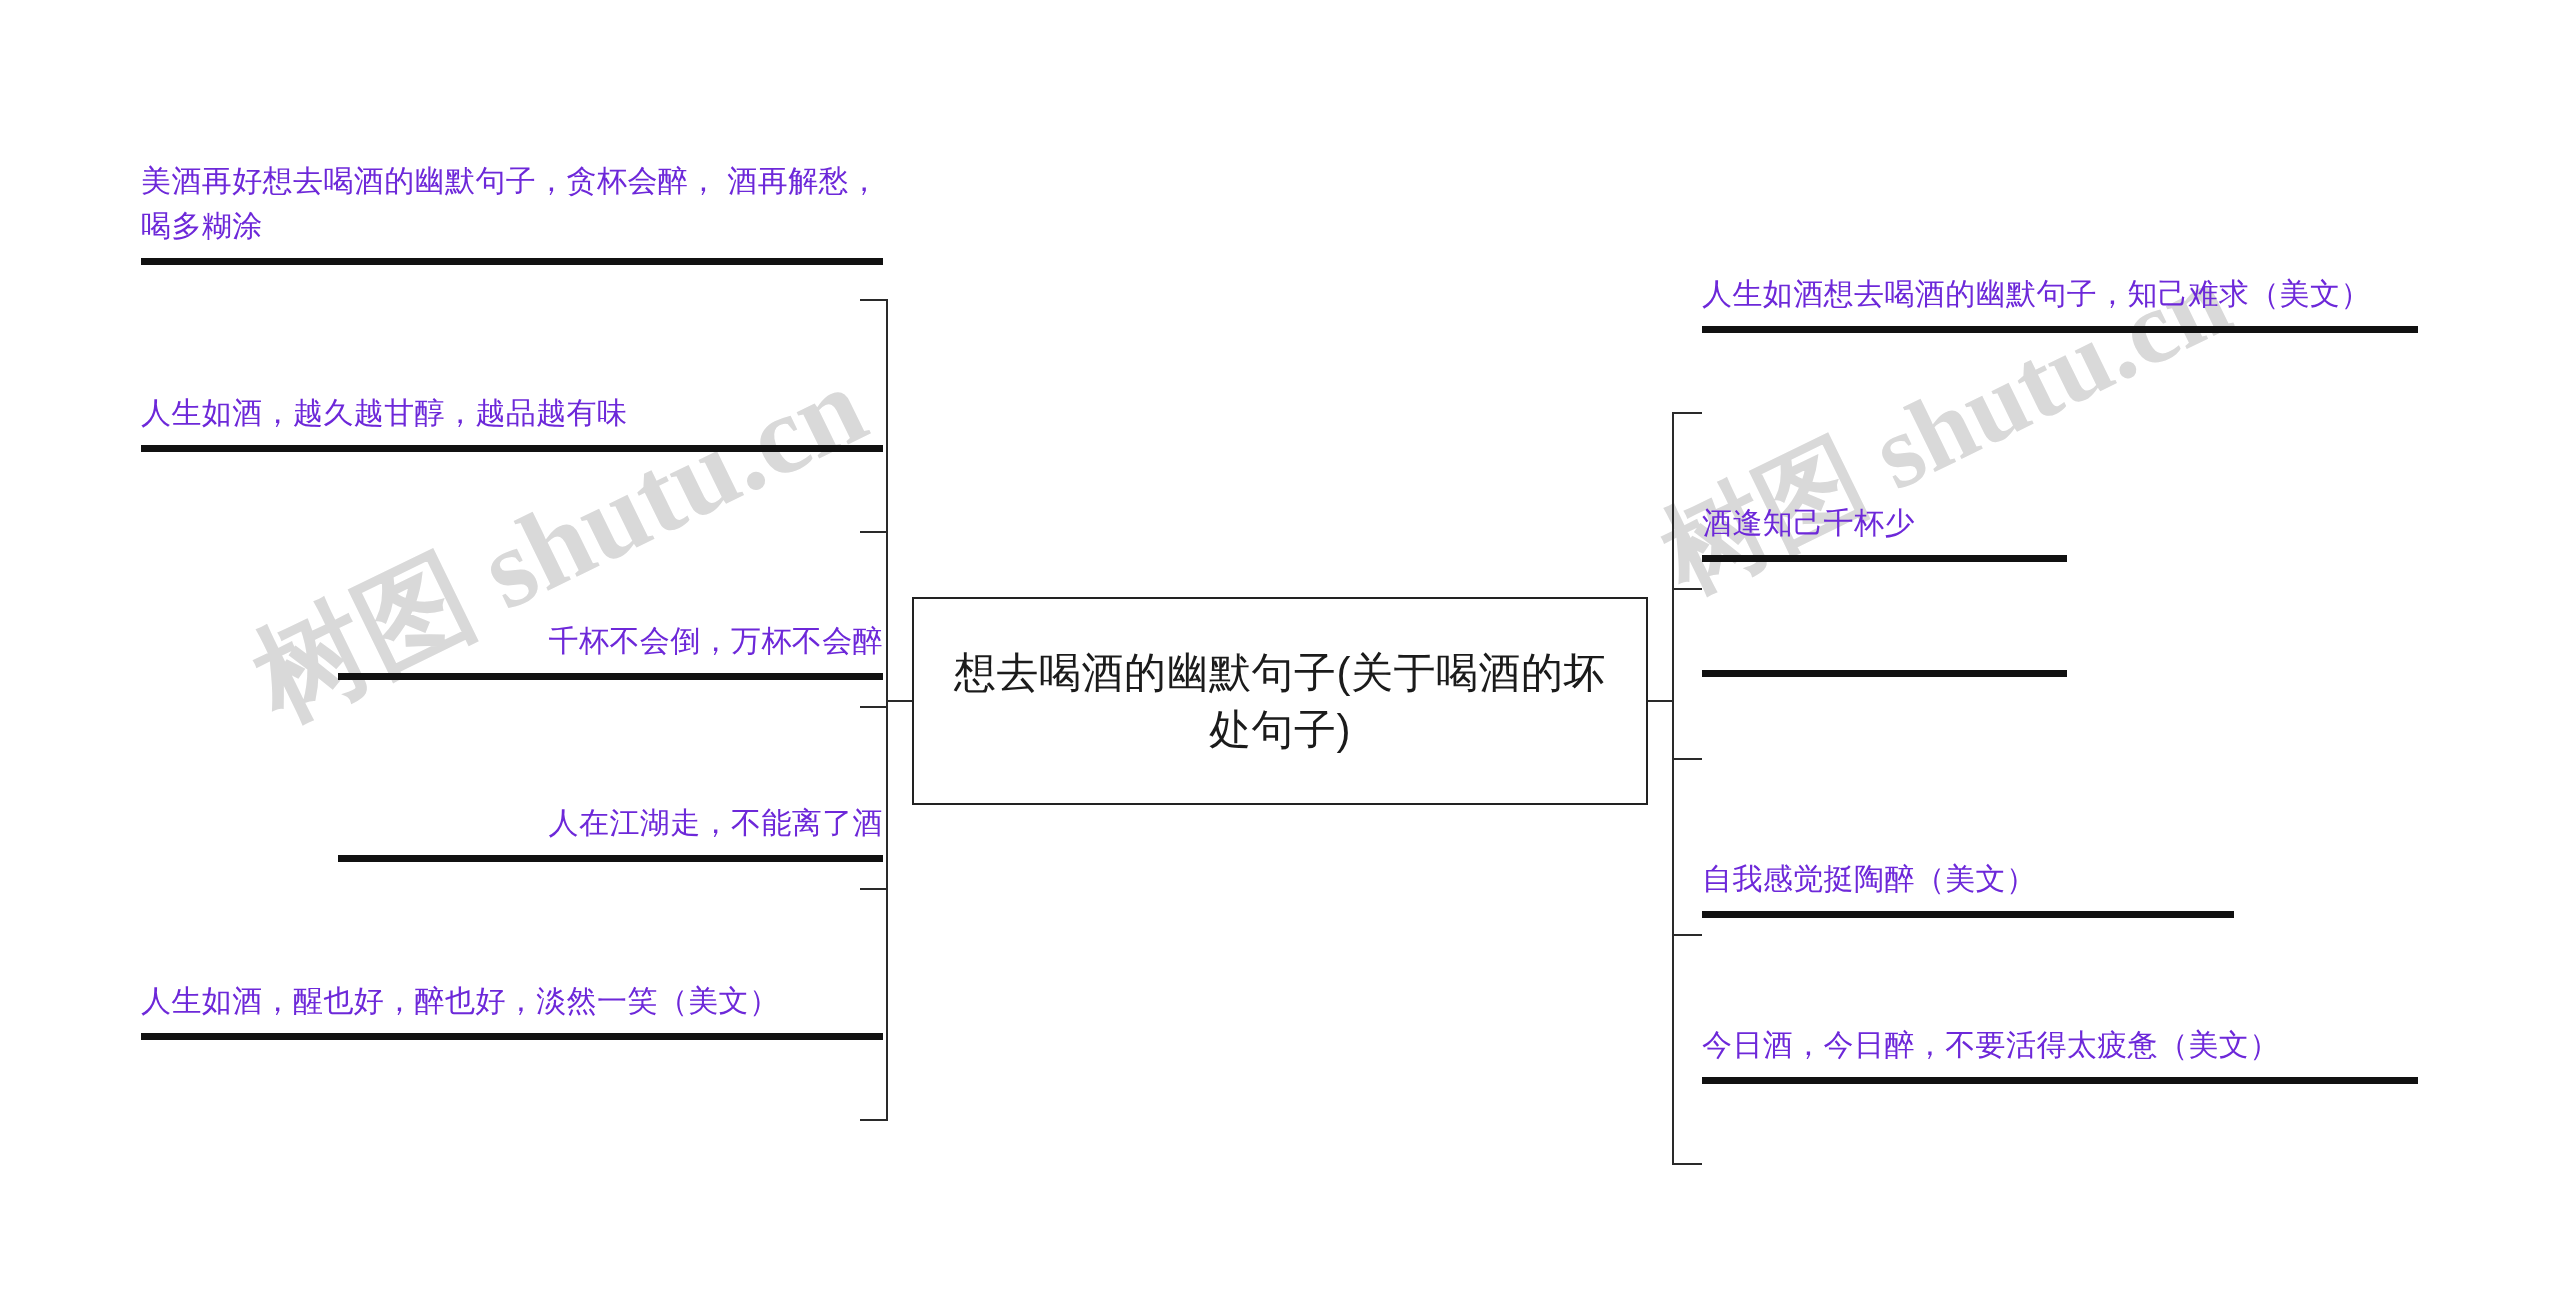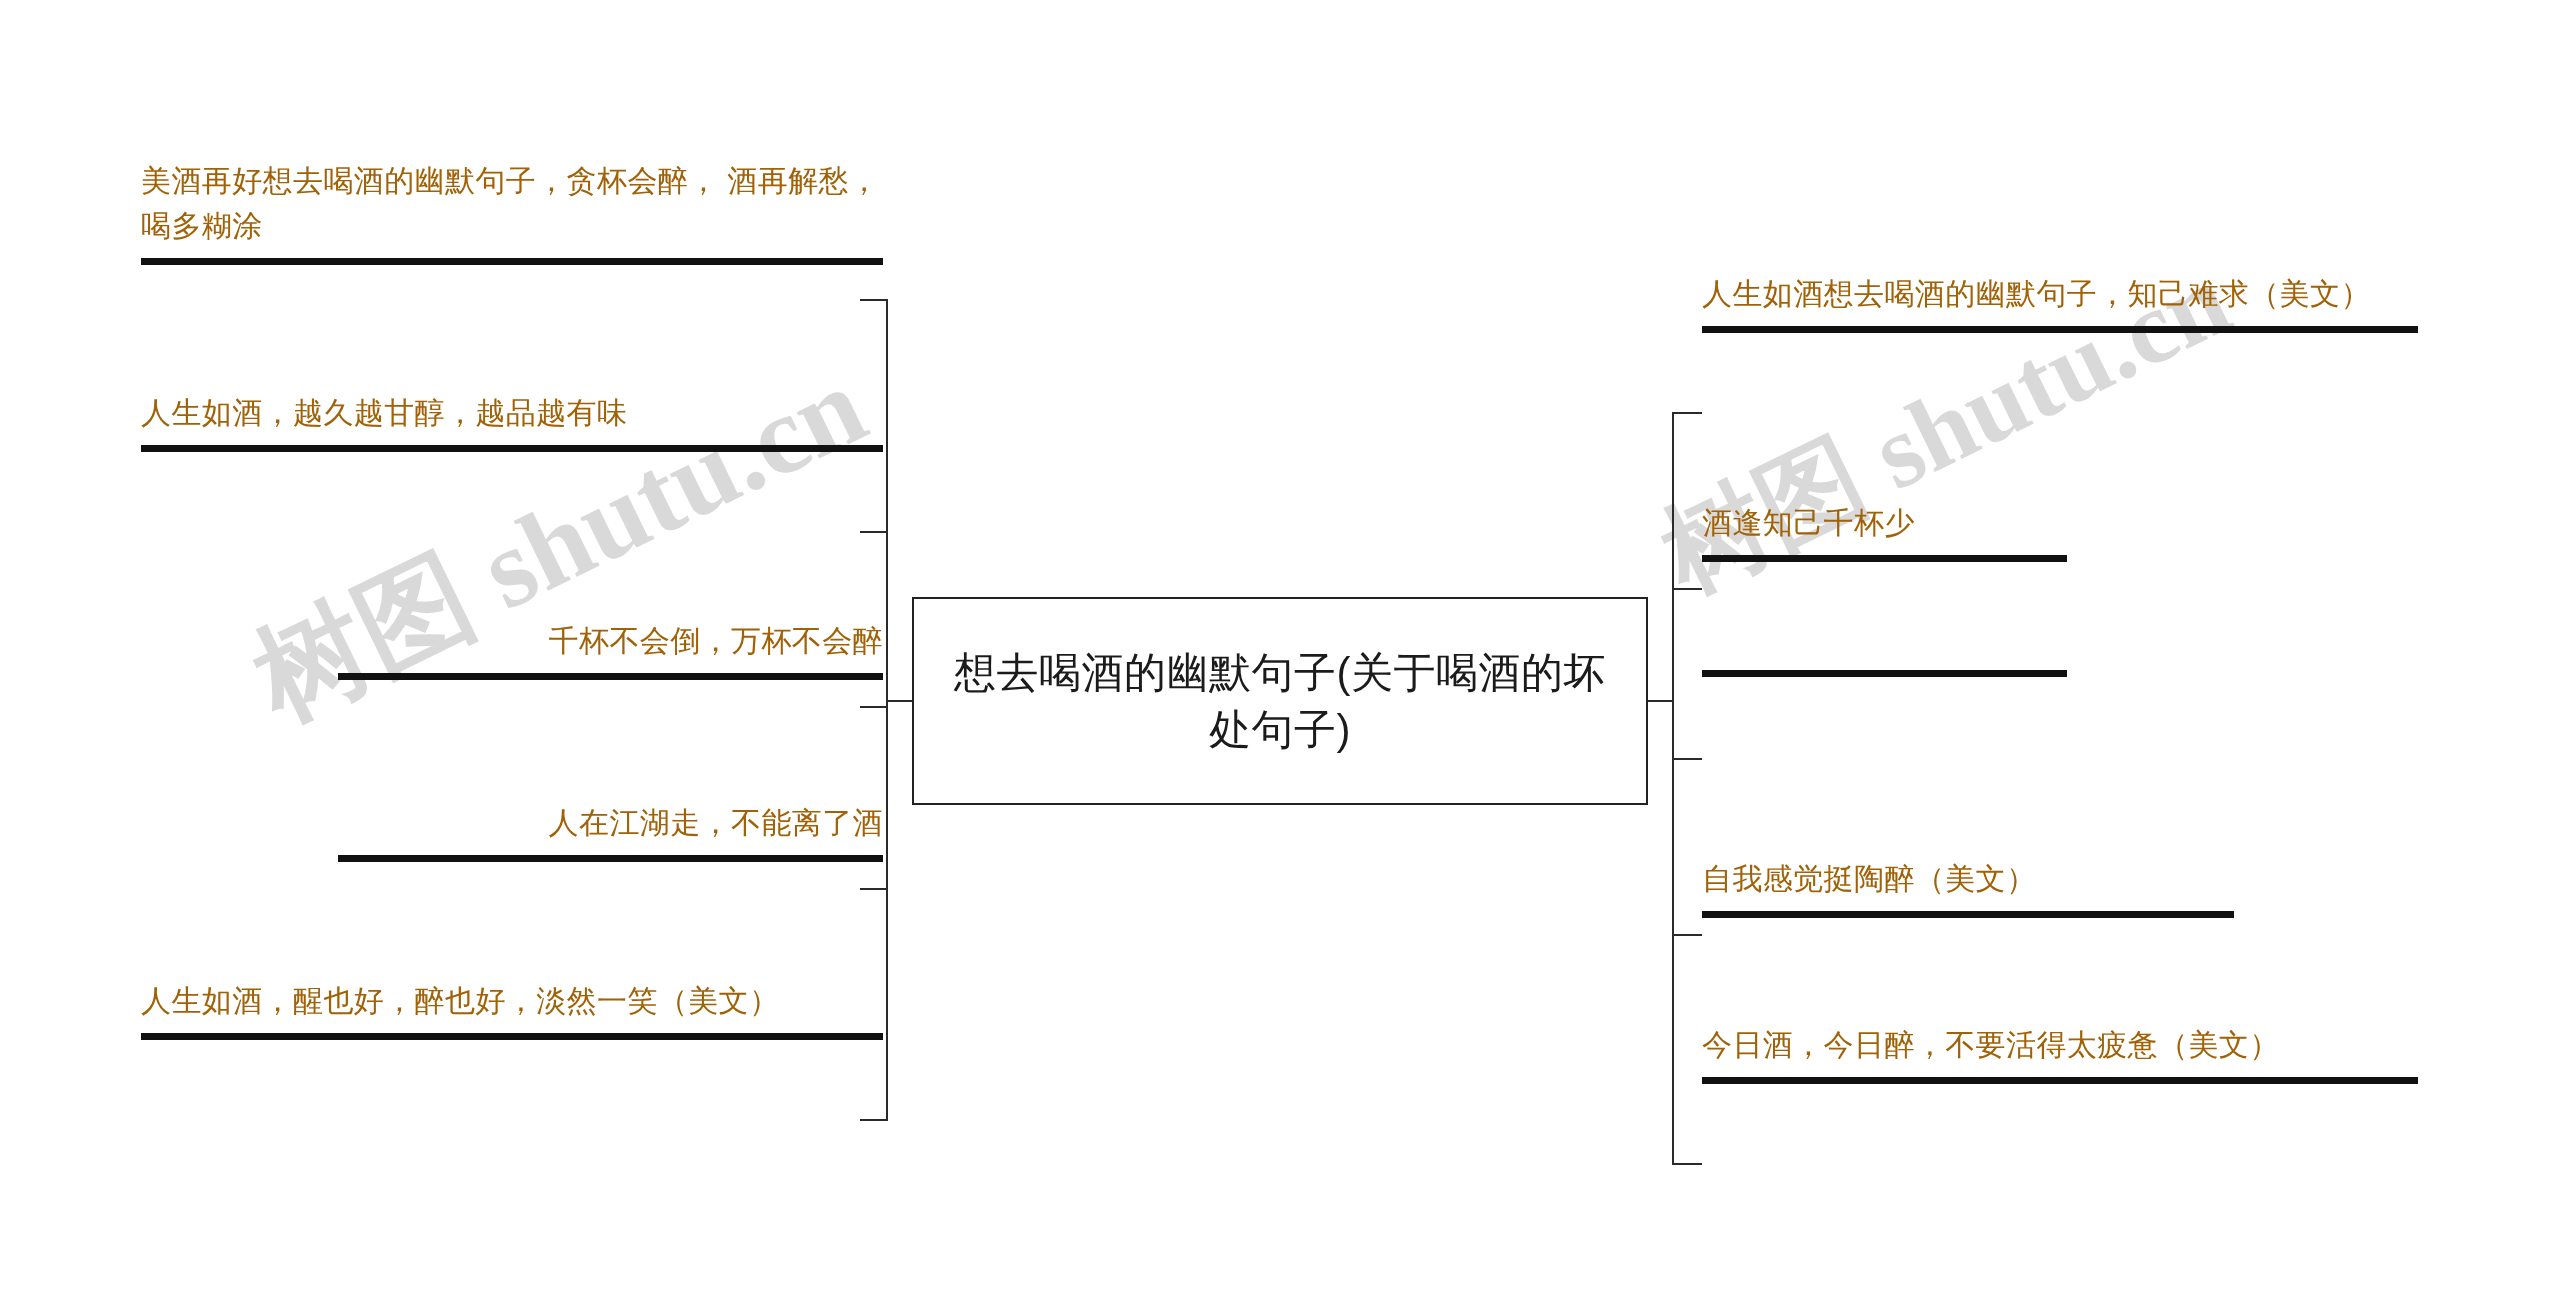--- a/index.html
+++ b/index.html
@@ -68,21 +68,21 @@
   }
 
   
   .topic {
     position: absolute;
     z-index: 4;
   }
   .topic-text {
     font-size: 30px;
     line-height: 1.5;
-    color: #a16207;
+    color: #6d28d9;
     letter-spacing: 0.4px;
     padding-bottom: 10px;
   }
   .topic-rule {
     height: 7px;
     background: #111111;
     width: 100%;
   }
   .topic.right .topic-text { text-align: left; }
   .topic.left  .topic-text { text-align: left; }

